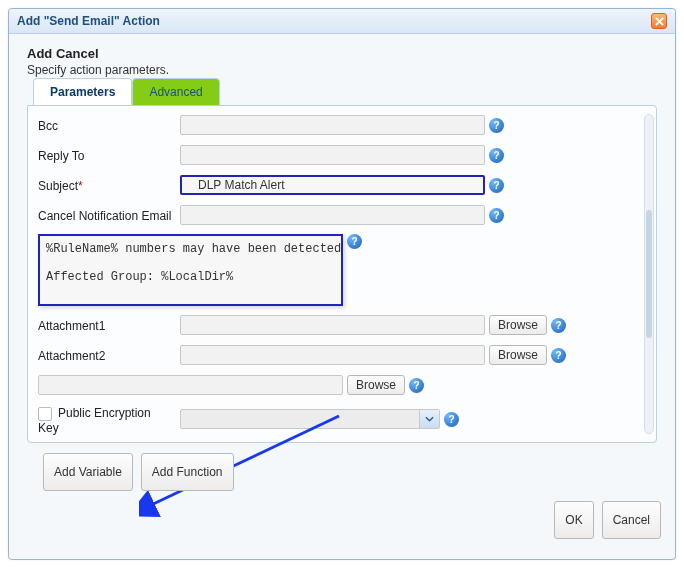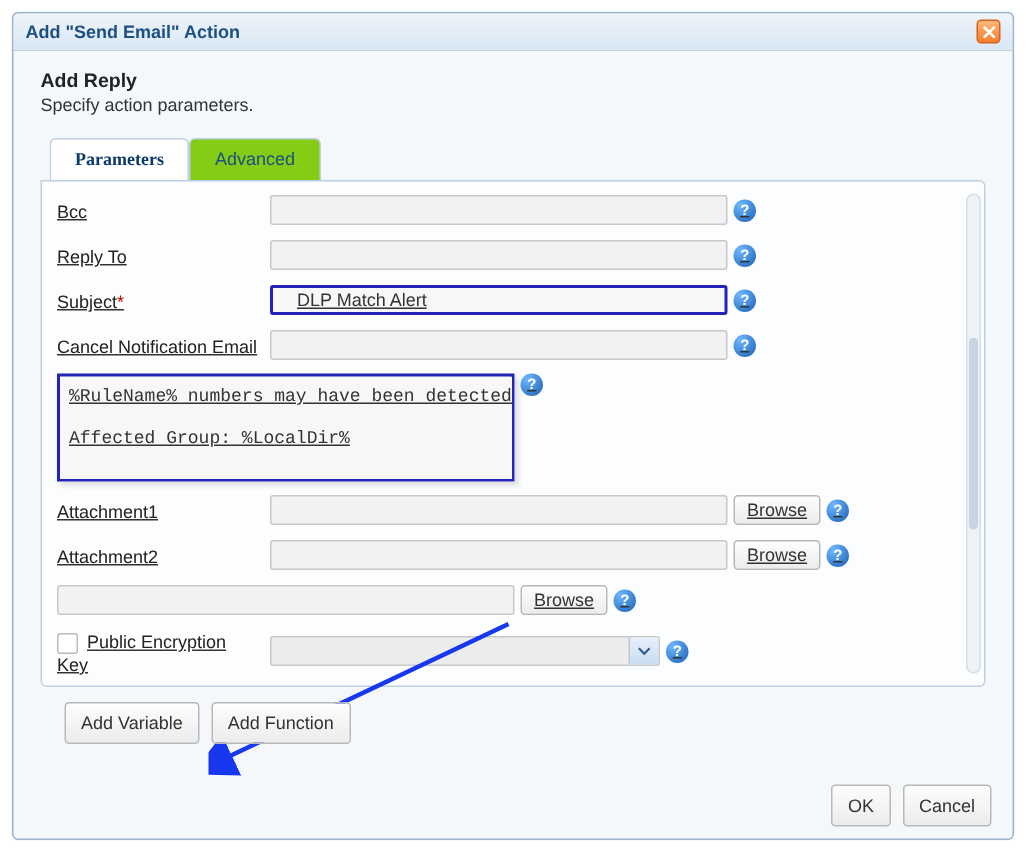--- a/index.html
+++ b/index.html
@@ -44,21 +44,21 @@
     display: flex; align-items: center; justify-content: center;
     cursor: pointer;
   }
   .close-btn svg { width: 9px; height: 9px; }
   .content {
     flex: 1;
     padding: 12px 18px 8px 18px;
     position: relative;
   }
   .heading { font-weight: bold; font-size: 13px; color: #222; }
-  .subheading { font-size: 12px; color: #333; margin-top: 2px; margin-bottom: 14px; }
+  .subheading { font-size: 12px; color: #333; margin-top: 2px; }
   .tabstrip {
     display: flex;
     gap: 0;
     margin-left: 6px;
   }
   .tab {
     padding: 6px 16px;
     border: 1px solid #bcd0e4;
     background: #84cc16;
     color: #1c4f82;
@@ -66,35 +66,33 @@
     border-radius: 4px 4px 0 0;
     cursor: pointer;
     position: relative;
     top: 1px;
   }
   .tab.active {
     background: #fff;
     border-bottom: 1px solid #fff;
     font-weight: bold;
     color: #0a3a6b;
-    font-family: Liberation Serif, serif;
   }
   .tabpanel {
     border: 1px solid #bcd0e4;
     background: #fbfdff;
     border-radius: 0 4px 4px 4px;
     height: 338px;
     position: relative;
   }
   .scroll-area {
     position: absolute;
     top: 0; left: 0; right: 0; bottom: 0;
     overflow: hidden;
     padding: 8px 14px 8px 10px;
-    text-decoration: underline;
   }
   .scrollbar-v {
     position: absolute;
     right: 2px; top: 8px; bottom: 8px;
     width: 10px;
     background: #eef2f6;
     border: 1px solid #d3dfeb;
     border-radius: 5px;
   }
   .scrollbar-v .thumb {
@@ -155,21 +153,21 @@
     border-radius: 50%;
     color: #fff;
     font-weight: bold;
     font-size: 10px;
     display: inline-flex;
     align-items: center; justify-content: center;
     cursor: pointer;
     flex-shrink: 0;
   }
   .btn {
-    height: 28px;
+    height: 38px;
     padding: 0 10px;
     border: 1px solid #b8b8b8;
     background: linear-gradient(#fdfdfd,#ececec);
     border-radius: 3px;
     font-size: 12px;
     color: #333;
     cursor: pointer;
     display: inline-flex;
     align-items: center;
   }
@@ -202,21 +200,21 @@
   }
   .chev svg { width:9px; height:6px; }
   .bottom-bar {
     padding: 10px 16px 4px 16px;
     display: flex;
     gap: 8px;
     position: relative;
   }
   .dialog-buttons {
     position: absolute;
-    bottom: 8px; right: 14px;
+    bottom: 20px; right: 14px;
     display: flex; gap: 8px;
   }
   
   .arrow {
     position: absolute;
     left: 130px;
     top: 372px;
     pointer-events: none;
   }
 </style>
@@ -229,21 +227,21 @@
     <span class="title">Add "Send Email" Action</span>
     <span class="close-btn">
       <svg viewBox="0 0 10 10">
           <path d="M1 1 L9 9 M9 1 L1 9" stroke="#fff" stroke-width="2" fill="none"></path>
         </svg>
     </span>
   </div>
 
   <div class="content">
 
-    <div class="heading">Add Reply</div>
+    <div class="heading">Add Cancel</div>
     <div class="subheading">Specify action parameters.</div>
 
     <div class="tabstrip">
       <div class="tab active">Parameters</div>
       <div class="tab">Advanced</div>
     </div>
 
     <div class="tabpanel">
       <div class="scroll-area">
 

